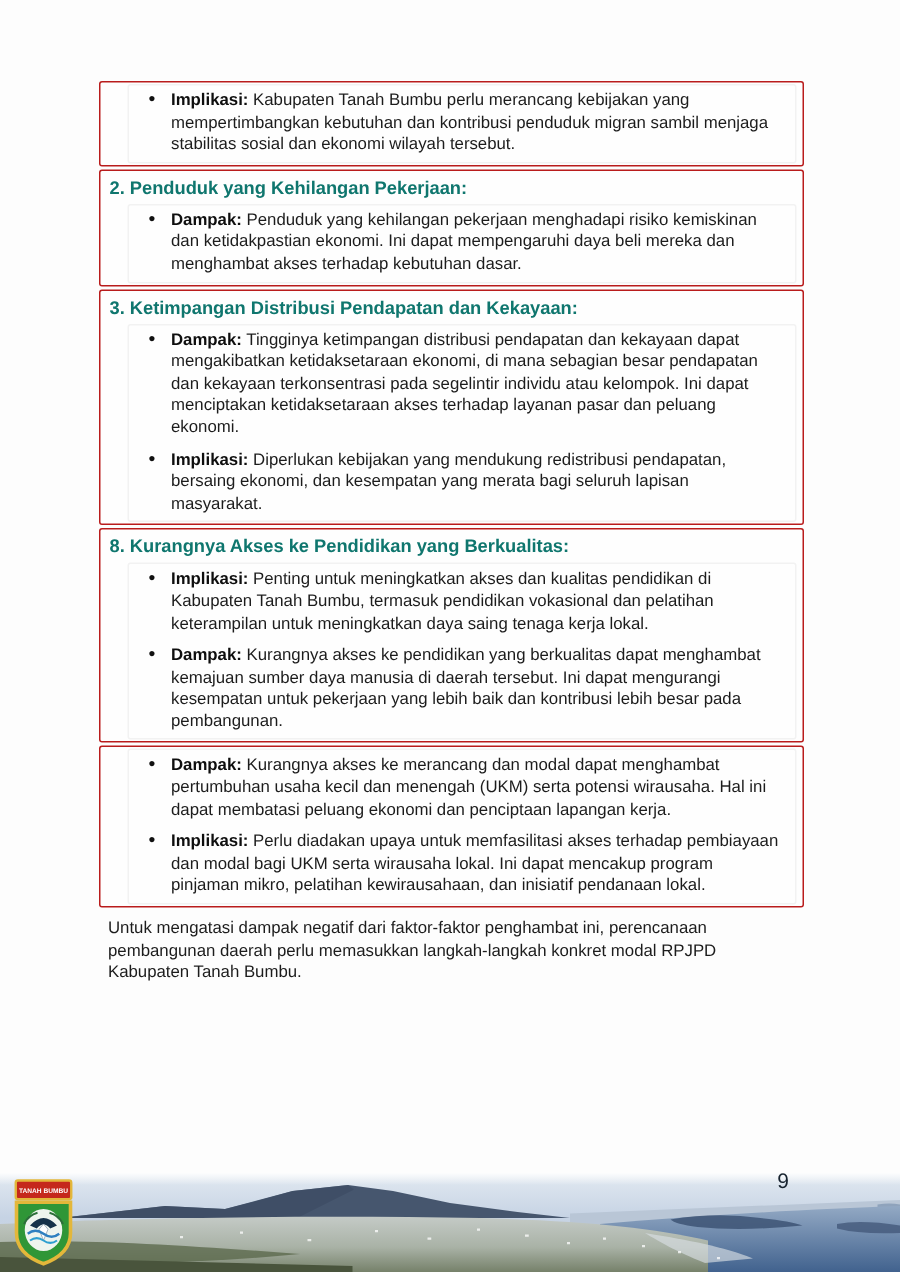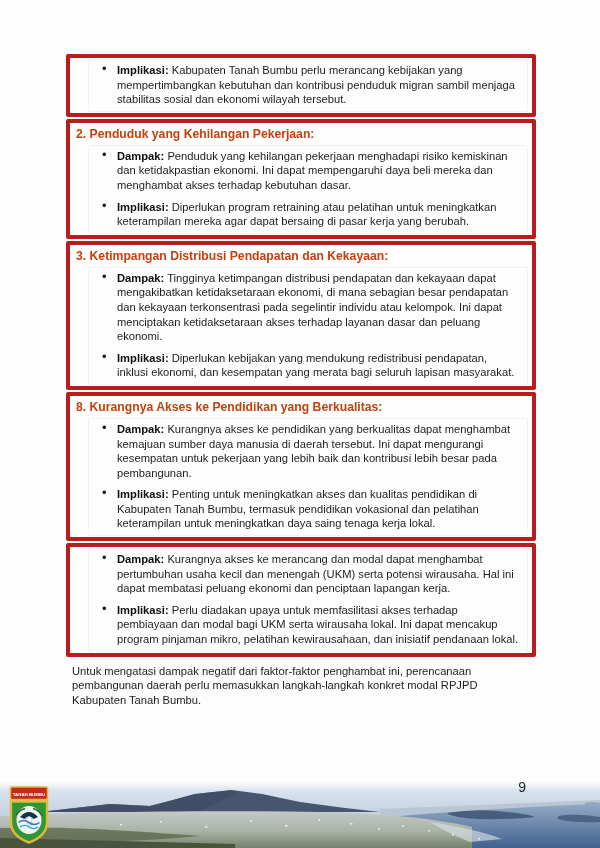--- a/index.html
+++ b/index.html
@@ -7,25 +7,25 @@
     width:600px;height:848px;position:relative;overflow:hidden;
     background:#fdfdfd;
     font-family:"Liberation Sans","DejaVu Sans",sans-serif;
     color:#1c1c1c;
   }
   .content{
     position:absolute;left:66px;top:54px;width:470px;
     font-size:11.2px;line-height:14.6px;
   }
   .section{
-    border:4px solid #b91c1c;border-radius:2px;background:#fefefe;
+    border:1px solid #b91c1c;border-radius:2px;background:#fefefe;
     padding:1px 4px 1px 6px;margin-bottom:2px;
   }
   .section-heading{
-    font-weight:bold;font-size:12.2px;color:#c2410c;
+    font-weight:bold;font-size:12.2px;color:#0f766e;
     margin:2px 0 3px 0;line-height:16px;
   }
   .bullet-group{
     border:1px solid #f2f2f2;border-radius:2px;background:#fefefe;
     margin-left:12px;padding:3px 8px 4px 11px;
   }
   .bullet{position:relative;padding-left:17px;}
   .bullet::before{content:"\2022";position:absolute;left:2px;top:-1px;font-size:13px;color:#111;}
   .bullet + .bullet{margin-top:7px;}
   .lbl{font-weight:bold;color:#0e0e0e;}
@@ -52,51 +52,47 @@
     </div>
   </div>
 
   <div class="section">
     <div class="section-heading">2. Penduduk yang Kehilangan Pekerjaan:</div>
     <div class="bullet-group">
       <div class="bullet">
         <span class="lbl">Dampak:</span>
         <span>Penduduk yang kehilangan pekerjaan menghadapi risiko kemiskinan dan ketidakpastian ekonomi. Ini dapat mempengaruhi daya beli mereka dan menghambat akses terhadap kebutuhan dasar.</span>
       </div>
-      <div class="bullet">
-        <span class="lbl">Implikasi:</span>
-        <span>Diperlukan program retraining atau pelatihan untuk meningkatkan keterampilan mereka agar dapat bersaing di pasar kerja yang berubah.</span>
-      </div>
     </div>
   </div>
 
   <div class="section">
     <div class="section-heading">3. Ketimpangan Distribusi Pendapatan dan Kekayaan:</div>
     <div class="bullet-group">
       <div class="bullet">
         <span class="lbl">Dampak:</span>
-        <span>Tingginya ketimpangan distribusi pendapatan dan kekayaan dapat mengakibatkan ketidaksetaraan ekonomi, di mana sebagian besar pendapatan dan kekayaan terkonsentrasi pada segelintir individu atau kelompok. Ini dapat menciptakan ketidaksetaraan akses terhadap layanan dasar dan peluang ekonomi.</span>
+        <span>Tingginya ketimpangan distribusi pendapatan dan kekayaan dapat mengakibatkan ketidaksetaraan ekonomi, di mana sebagian besar pendapatan dan kekayaan terkonsentrasi pada segelintir individu atau kelompok. Ini dapat menciptakan ketidaksetaraan akses terhadap layanan pasar dan peluang ekonomi.</span>
       </div>
       <div class="bullet">
         <span class="lbl">Implikasi:</span>
-        <span>Diperlukan kebijakan yang mendukung redistribusi pendapatan, inklusi ekonomi, dan kesempatan yang merata bagi seluruh lapisan masyarakat.</span>
+        <span>Diperlukan kebijakan yang mendukung redistribusi pendapatan, bersaing ekonomi, dan kesempatan yang merata bagi seluruh lapisan masyarakat.</span>
       </div>
     </div>
   </div>
 
   <div class="section">
     <div class="section-heading">8. Kurangnya Akses ke Pendidikan yang Berkualitas:</div>
     <div class="bullet-group">
       <div class="bullet">
+        <span class="lbl">Implikasi:</span>
+        <span>Penting untuk meningkatkan akses dan kualitas pendidikan di Kabupaten Tanah Bumbu, termasuk pendidikan vokasional dan pelatihan keterampilan untuk meningkatkan daya saing tenaga kerja lokal.</span>
+      </div>
+      <div class="bullet">
         <span class="lbl">Dampak:</span>
         <span>Kurangnya akses ke pendidikan yang berkualitas dapat menghambat kemajuan sumber daya manusia di daerah tersebut. Ini dapat mengurangi kesempatan untuk pekerjaan yang lebih baik dan kontribusi lebih besar pada pembangunan.</span>
-      </div>
-      <div class="bullet">
-        <span class="lbl">Implikasi:</span>
-        <span>Penting untuk meningkatkan akses dan kualitas pendidikan di Kabupaten Tanah Bumbu, termasuk pendidikan vokasional dan pelatihan keterampilan untuk meningkatkan daya saing tenaga kerja lokal.</span>
       </div>
     </div>
   </div>
 
   <div class="section">
     <div class="bullet-group">
       <div class="bullet">
         <span class="lbl">Dampak:</span>
         <span>Kurangnya akses ke merancang dan modal dapat menghambat pertumbuhan usaha kecil dan menengah (UKM) serta potensi wirausaha. Hal ini dapat membatasi peluang ekonomi dan penciptaan lapangan kerja.</span>
       </div>

